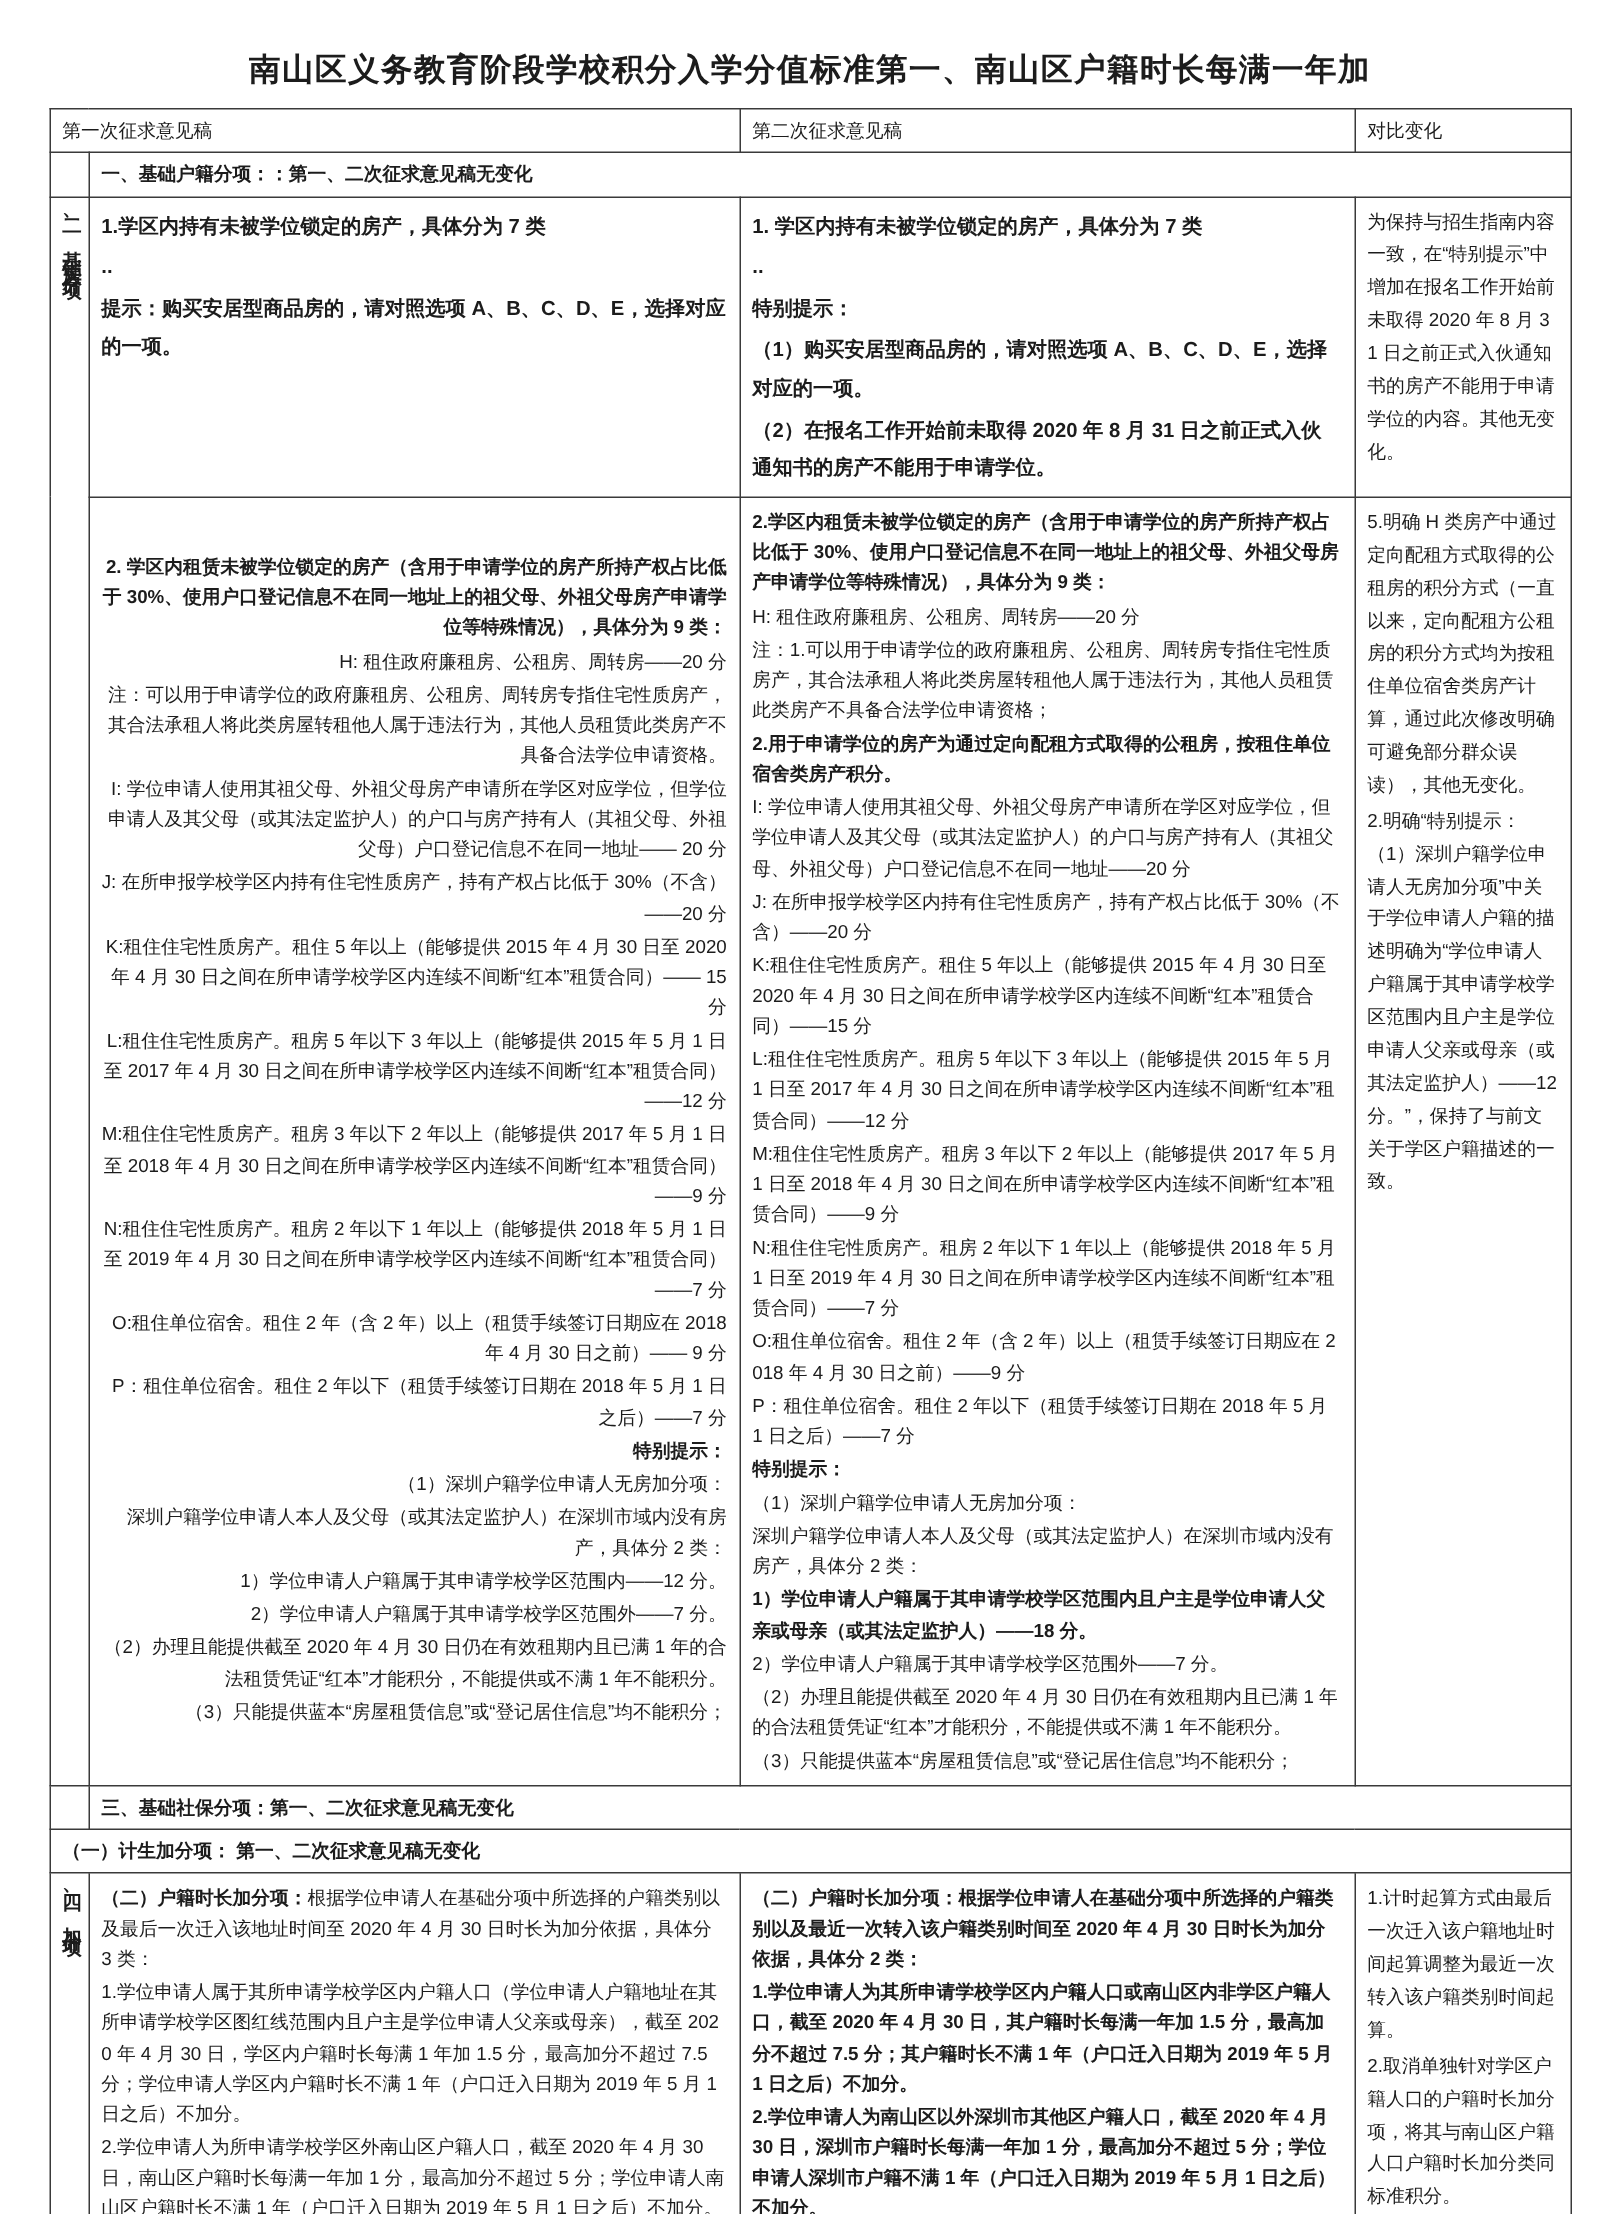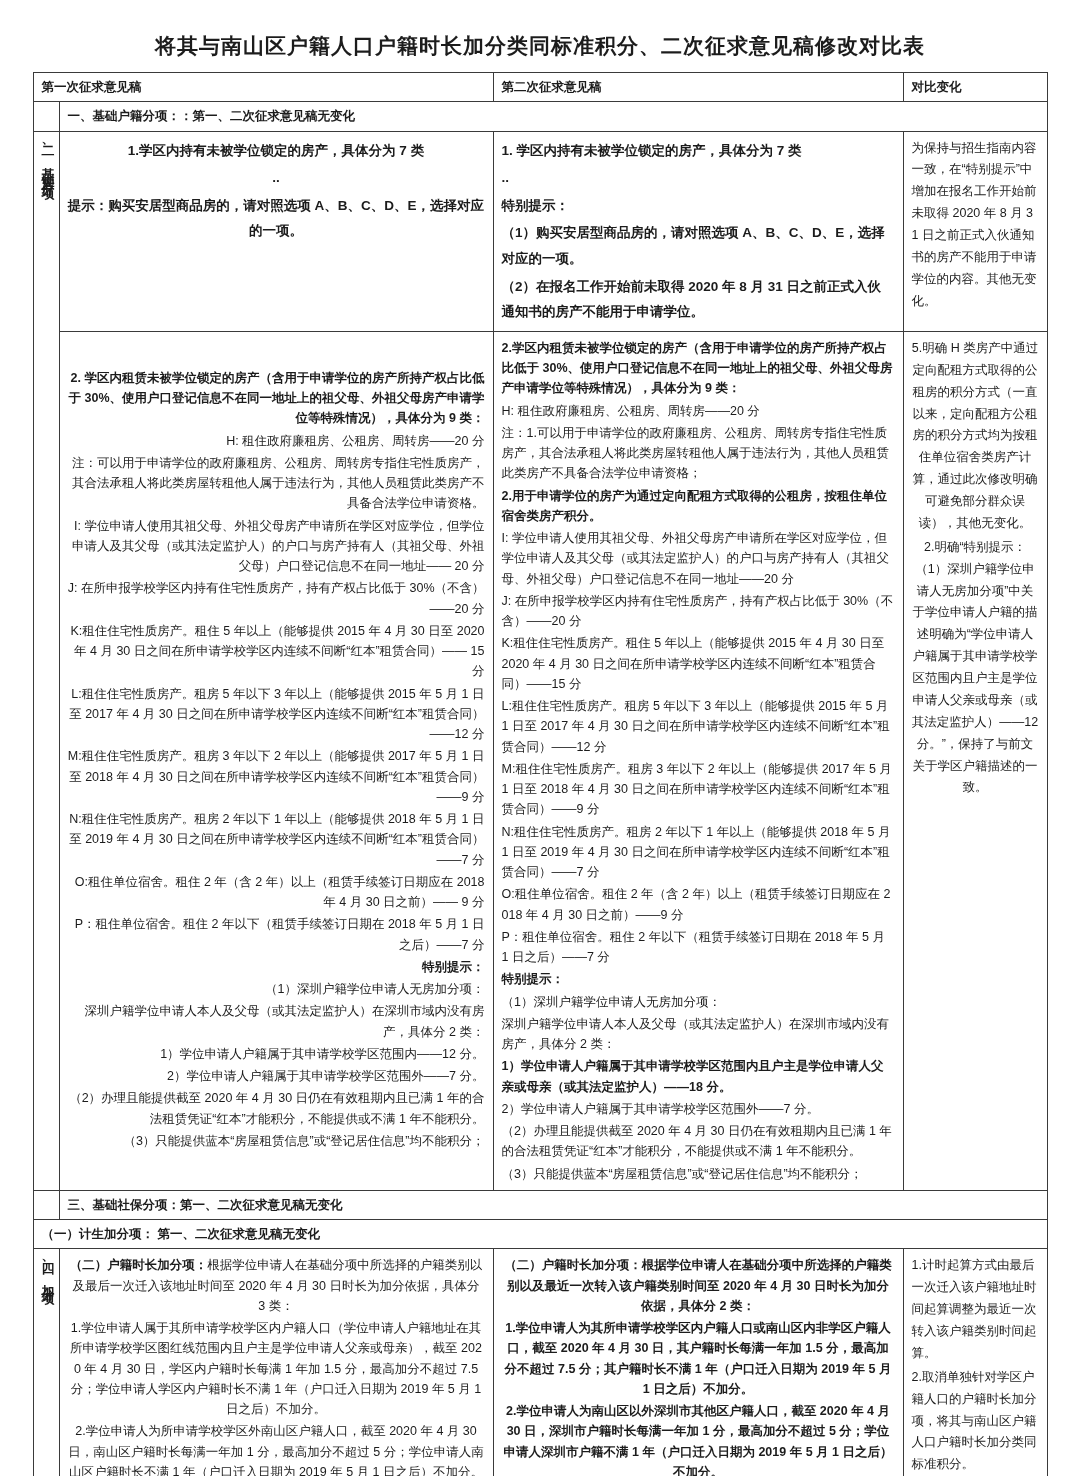--- a/index.html
+++ b/index.html
@@ -7,41 +7,41 @@
   body{width:1080px;min-height:1476px;}
   .page{width:1080px;padding:18px 0 10px 0;box-sizing:border-box;}
   h1.doc-title{font-size:21px;font-weight:bold;text-align:center;margin:14px 0 12px 0;letter-spacing:1px;}
   table.cmp{border-collapse:collapse;table-layout:fixed;width:1014px;margin:0 auto;}
   table.cmp td{border:1px solid #3a3a3a;vertical-align:top;padding:4px 8px;
     font-size:12.5px;line-height:1.62;box-sizing:border-box;word-break:break-all;}
   col.c-gutter{width:26px;}
   col.c-d1{width:434px;}
   col.c-d2{width:410px;}
   col.c-ch{width:144px;}
-  td.head{font-weight:bold;font-size:13px;padding:3px 8px;height:24px;vertical-align:middle;}
+  td.head{font-weight:normal;font-size:13px;padding:3px 8px;height:24px;vertical-align:middle;}
   td.sec-row{font-weight:bold;height:24px;vertical-align:middle;}
   td.gutter-empty{padding:0;}
   td.gutter-vert{vertical-align:middle;text-align:center;padding:2px 1px;font-weight:bold;}
   .vert-text{writing-mode:vertical-rl;text-orientation:upright;margin:0 auto;
     letter-spacing:4px;font-size:13px;line-height:1;}
-  td.v-mid{vertical-align:middle;text-align:center;}
+  td.v-mid{vertical-align:middle;}
   td.pad-top{padding-top:8px;}
   p.para{margin:2px 0;}
   p.para.bold,.bold{font-weight:bold;}
   td.change-col p.para{font-weight:normal;line-height:1.75;}
   td.big-first p.para{font-size:13.5px;line-height:1.9;}
   .indent-lg{padding-left:36px;}
   .indent-sm{padding-left:16px;}
 </style>
 </head>
 <body>
 
 <div class="page">
 
-  <h1 class="doc-title">将其与南山区户籍人口户籍时长加分类同标准积分、二次征求意见稿修改对比表</h1>
+  <h1 class="doc-title">南山区义务教育阶段学校积分入学分值标准第一、南山区户籍时长每满一年加</h1>
 
   <table class="cmp">
     <colgroup>
       <col class="c-gutter">
         <col class="c-d1">
         <col class="c-d2">
         <col class="c-ch">
     </colgroup>
 
     <tbody>

